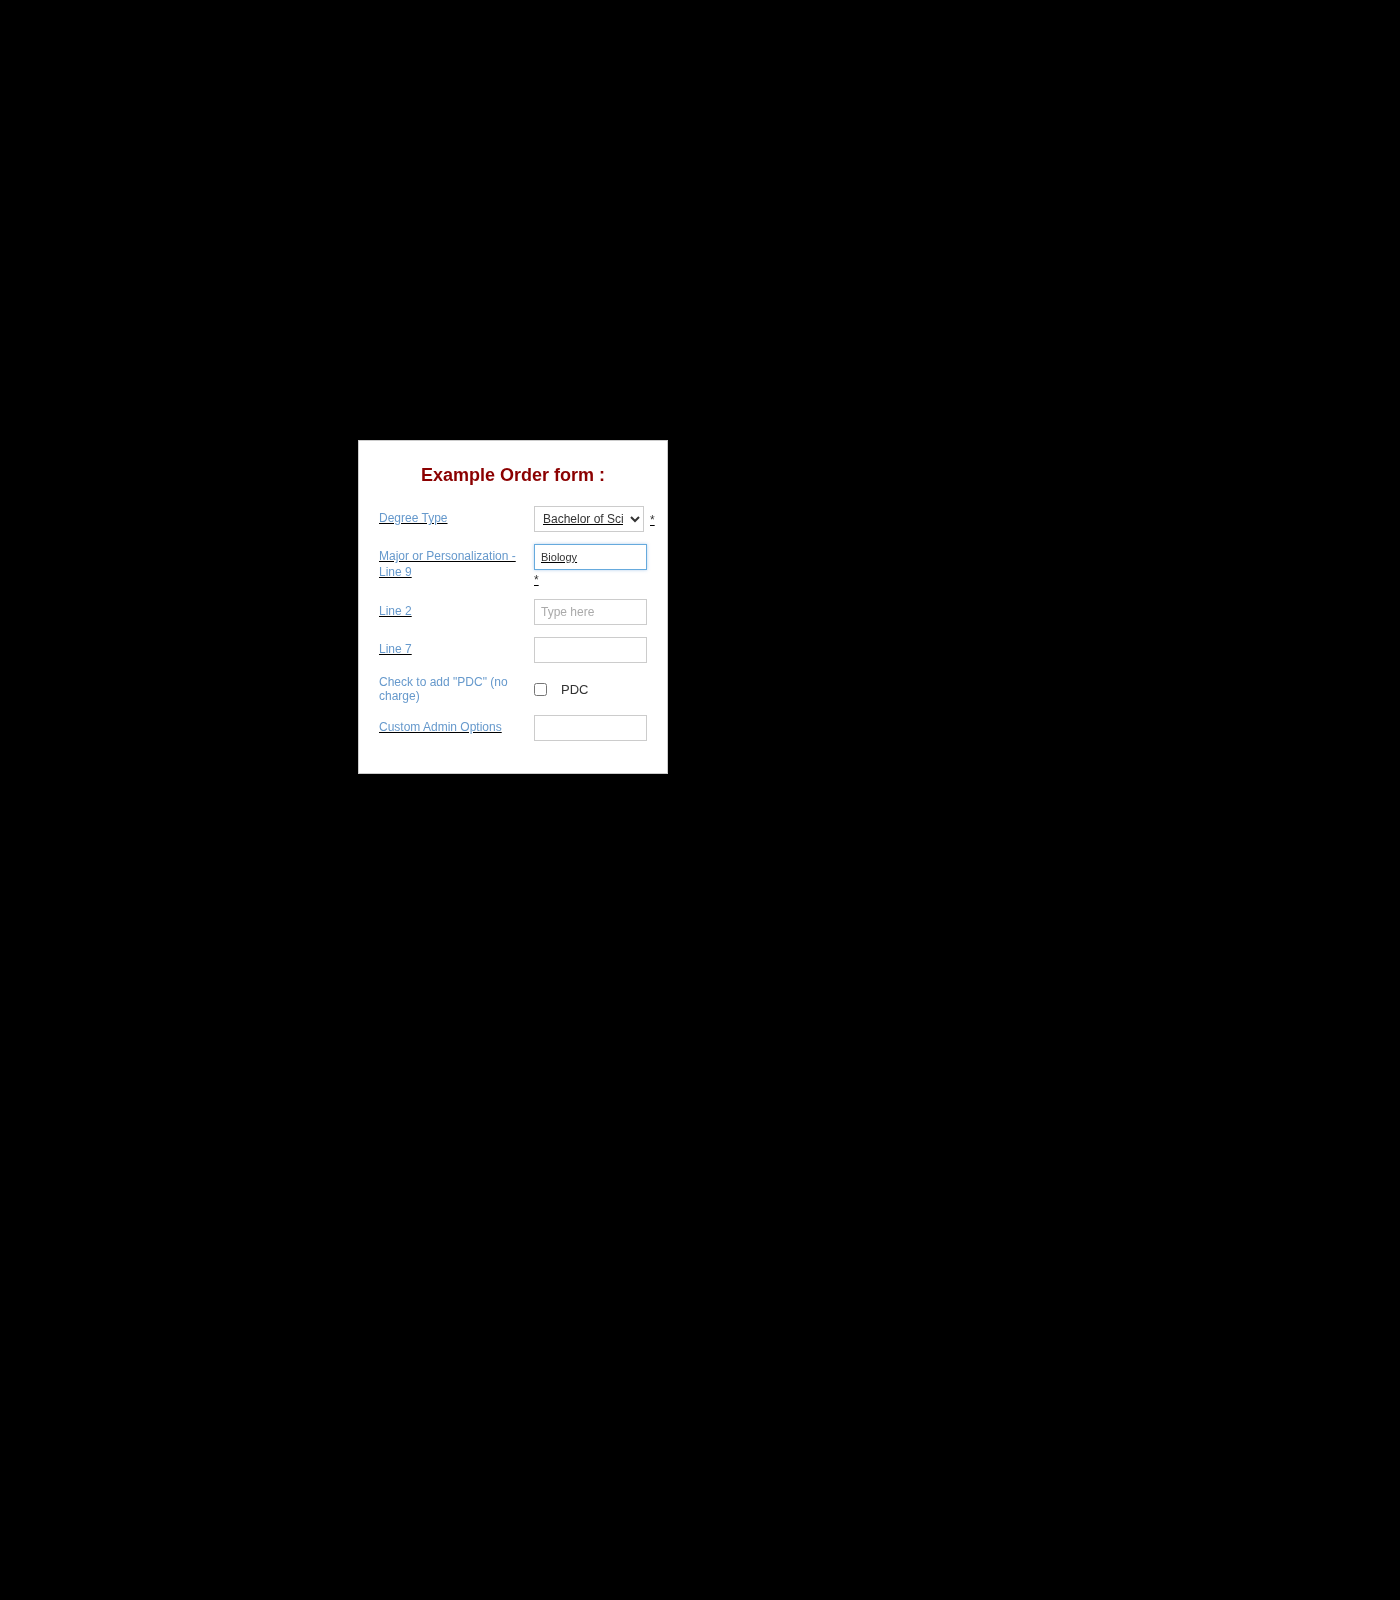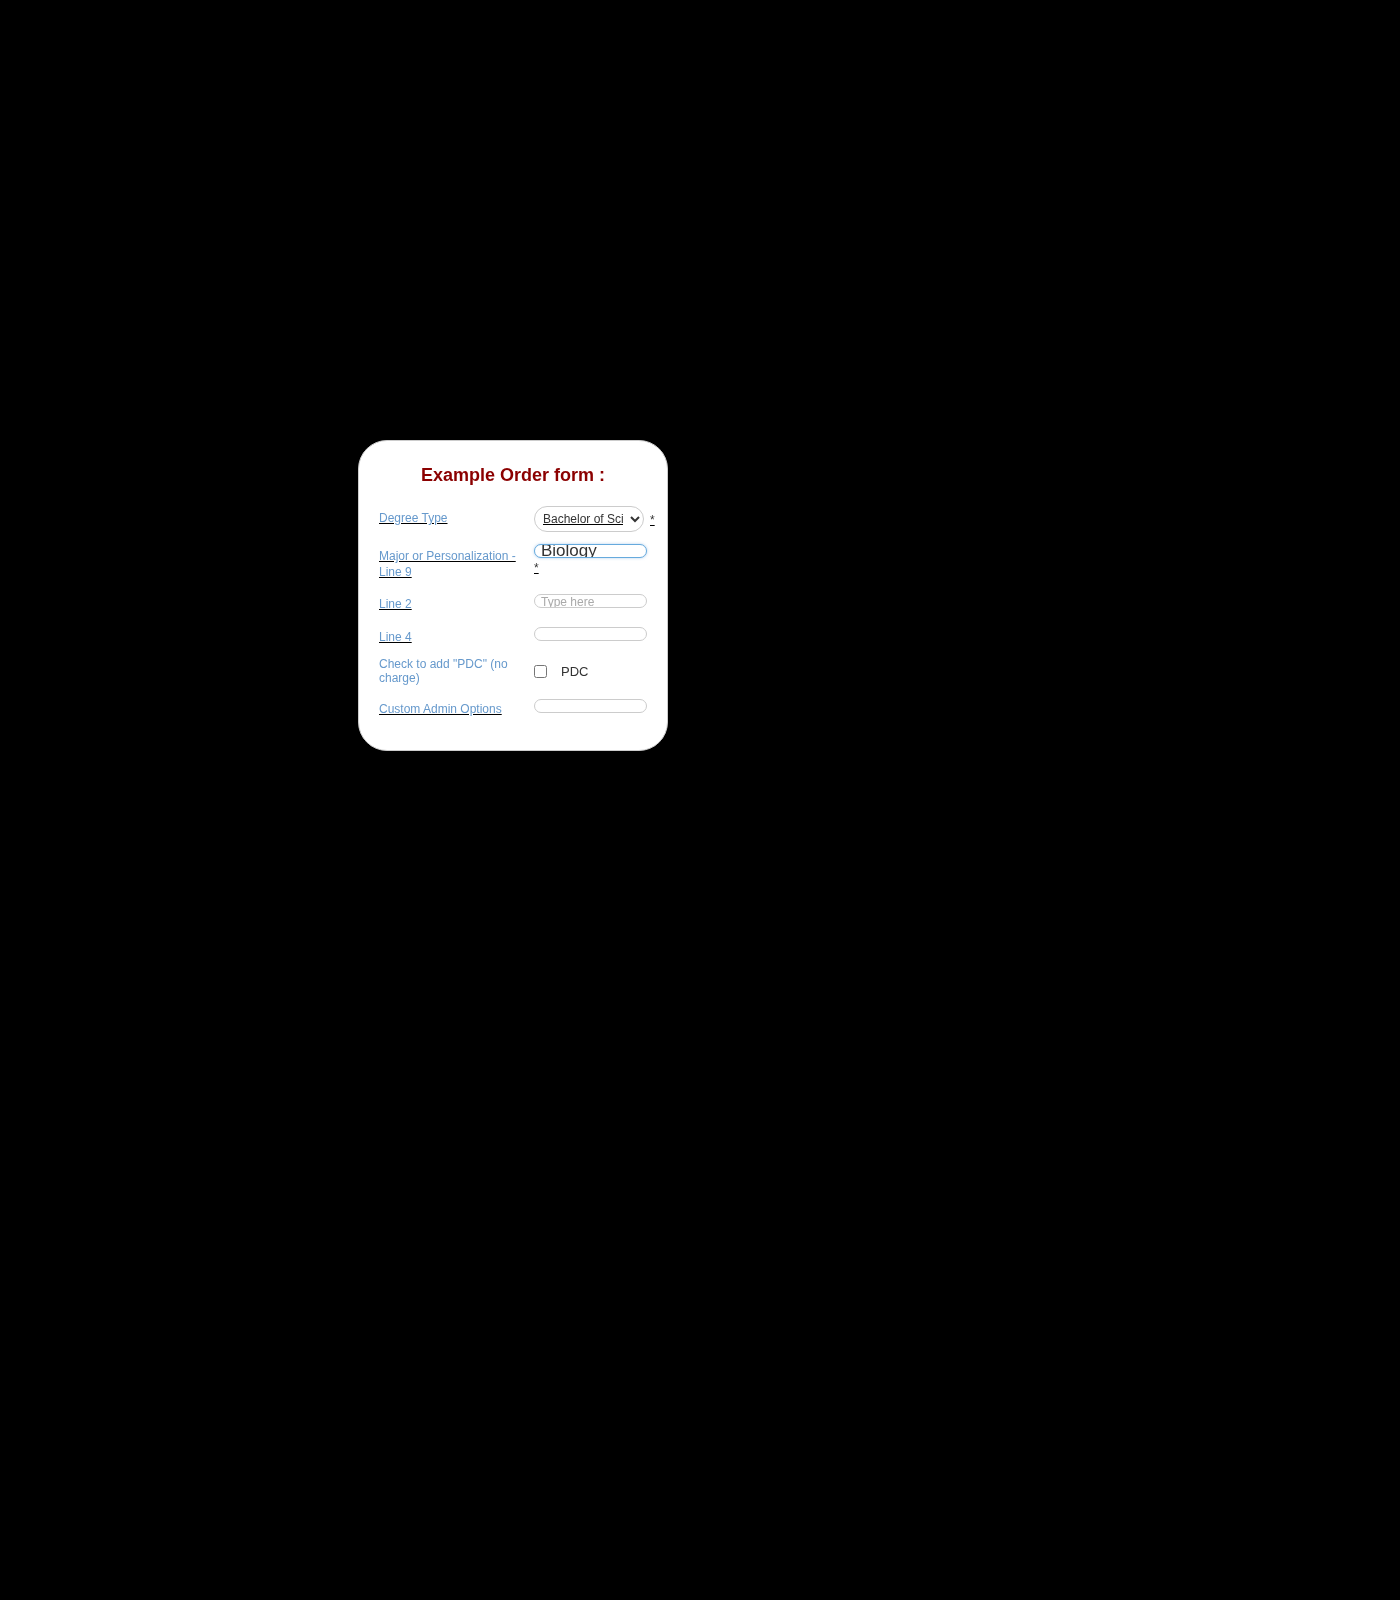--- a/index.html
+++ b/index.html
@@ -1,19 +1,18 @@
 <!DOCTYPE html>
 <html><head>
   <meta charset="utf-8">
   <style>
     * {
       box-sizing: border-box;
       margin: 0;
       padding: 0;
-      border-radius: 29px;
     }
 
     body {
       background-color: #000000;
       width: 1400px;
       height: 1600px;
       display: flex;
       align-items: center;
       justify-content: center;
       font-family: Arial, sans-serif;
@@ -54,24 +53,24 @@
     }
 
     .form-field {
       flex: 1;
     }
 
     .form-input {
       width: 100%;
       border: 1px solid #cccccc;
       padding: 4px 6px;
-      font-size: 17px;
+      font-size: 11px;
       color: #333333;
       outline: none;
-      height: 14px;
+      height: 26px;
     }
 
     .form-input.active-input {
       border: 1px solid #66aadd;
       box-shadow: 0 0 3px rgba(100, 160, 220, 0.5);
     }
 
     .form-input::placeholder {
       color: #aaaaaa;
       font-size: 12px;
@@ -172,21 +171,21 @@
   </div>
 
   <div class="form-row">
     <div class="form-label">Line 2</div>
     <div class="form-field">
       <input type="text" class="form-input" placeholder="Type here" style="">
     </div>
   </div>
 
   <div class="form-row">
-    <div class="form-label">Line 4</div>
+    <div class="form-label">Line 7</div>
     <div class="form-field">
       <input type="text" class="form-input" style="">
     </div>
   </div>
 
   <div class="checkbox-row">
     <div class="checkbox-label">Check to add "PDC" (no charge)</div>
     <div class="checkbox-field">
       <input type="checkbox" class="pdc-checkbox" style="">
       <span class="pdc-text">PDC</span>

